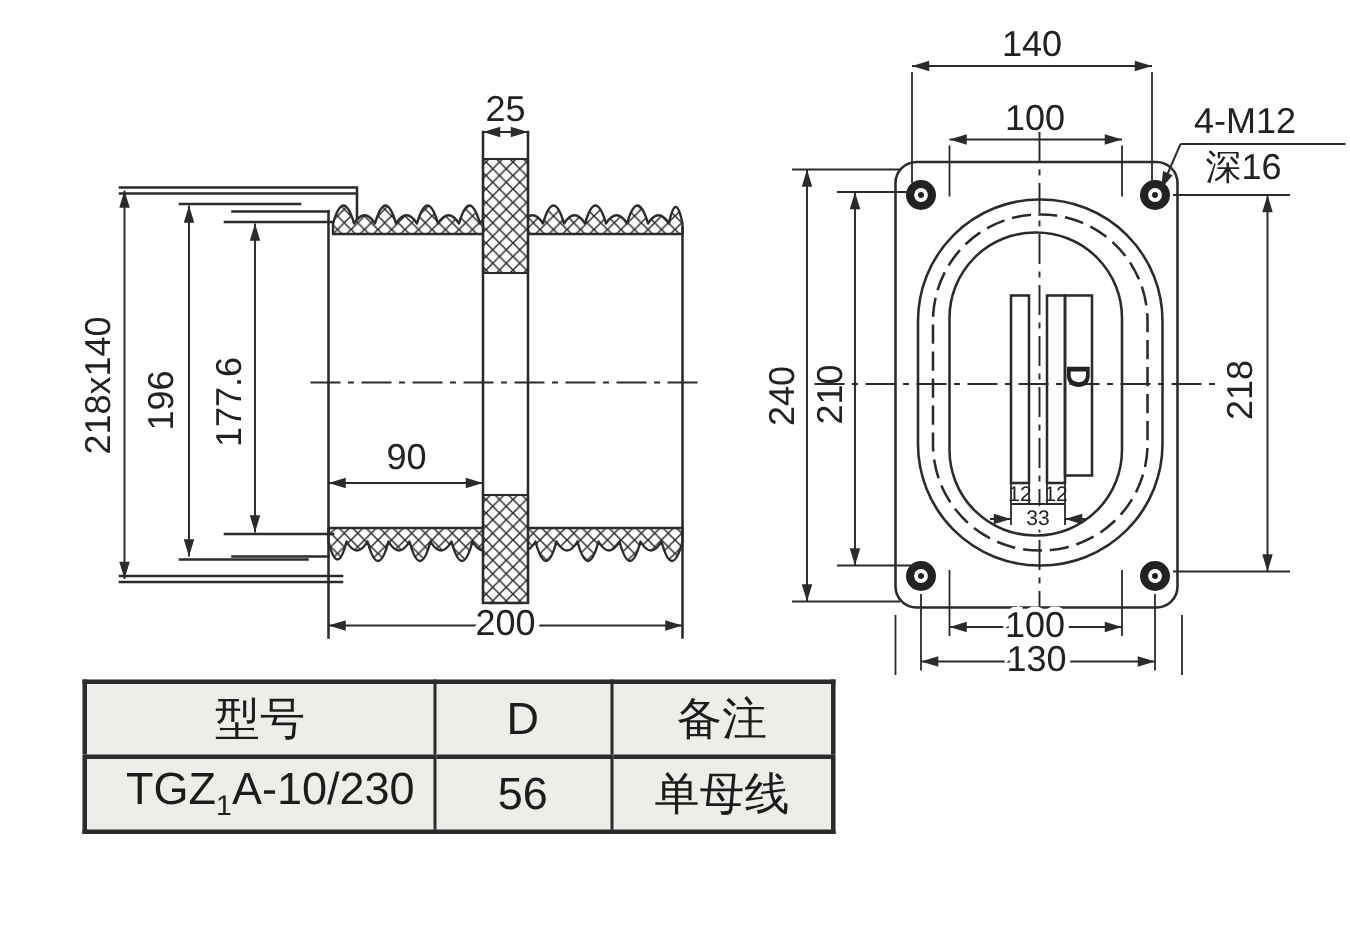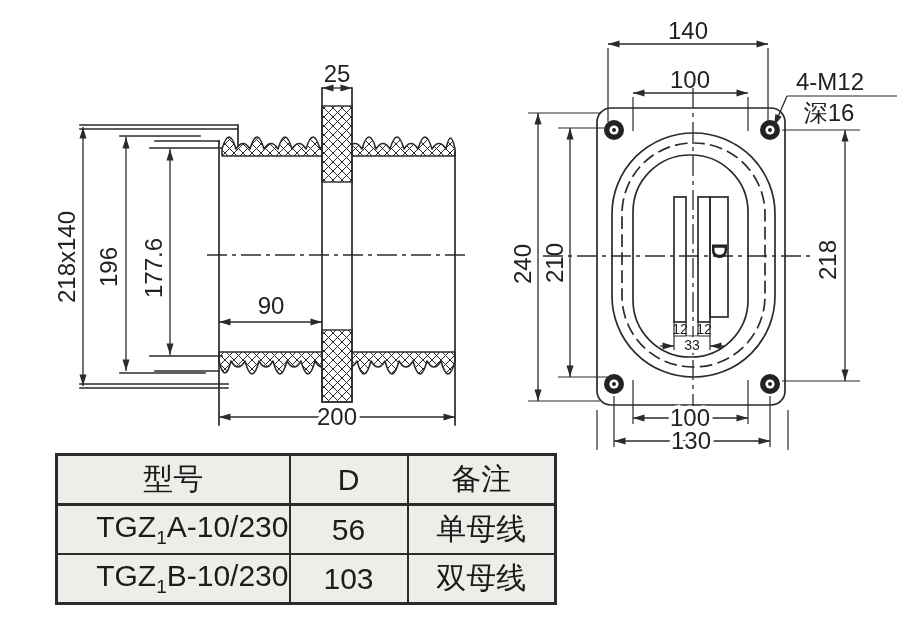--- a/index.html
+++ b/index.html
@@ -33,21 +33,21 @@
     font-size:30px;
     table-layout:fixed;
   }
   #spec-table th, #spec-table td {
     border:2px solid #2b2b2b;
     height:47px; padding:0; text-align:center; font-weight:normal;
     overflow:hidden; white-space:nowrap;
   }
   #spec-table { border:3px solid #2b2b2b; }
   #spec-table thead th { border-bottom:3px solid #2b2b2b; }
-  #spec-table td.model { text-align:right; padding-left:14px; }
+  #spec-table td.model { text-align:center; padding-left:14px; }
   #spec-table sub { font-size:19px; }
   .w-model { width:233px; } .w-d { width:118px; } .w-note { width:148px; }
 </style>
 </head>
 <body>
 
 <div id="stage">
 
 <svg id="drawing" width="900" height="450" viewBox="0 0 900 450">
   <defs>
@@ -210,21 +210,16 @@
       <th>D</th>
       <th>备注</th>
     </tr>
   </thead>
   <tbody>
     <tr>
       <td class="model"><span>TGZ</span><sub>1</sub><span>A-10/230</span></td>
       <td>56</td>
       <td>单母线</td>
     </tr>
-    <tr>
-      <td class="model"><span>TGZ</span><sub>1</sub><span>B-10/230</span></td>
-      <td>103</td>
-      <td>双母线</td>
-    </tr>
   </tbody>
 </table>
 
 </div>
 
 </body></html>

